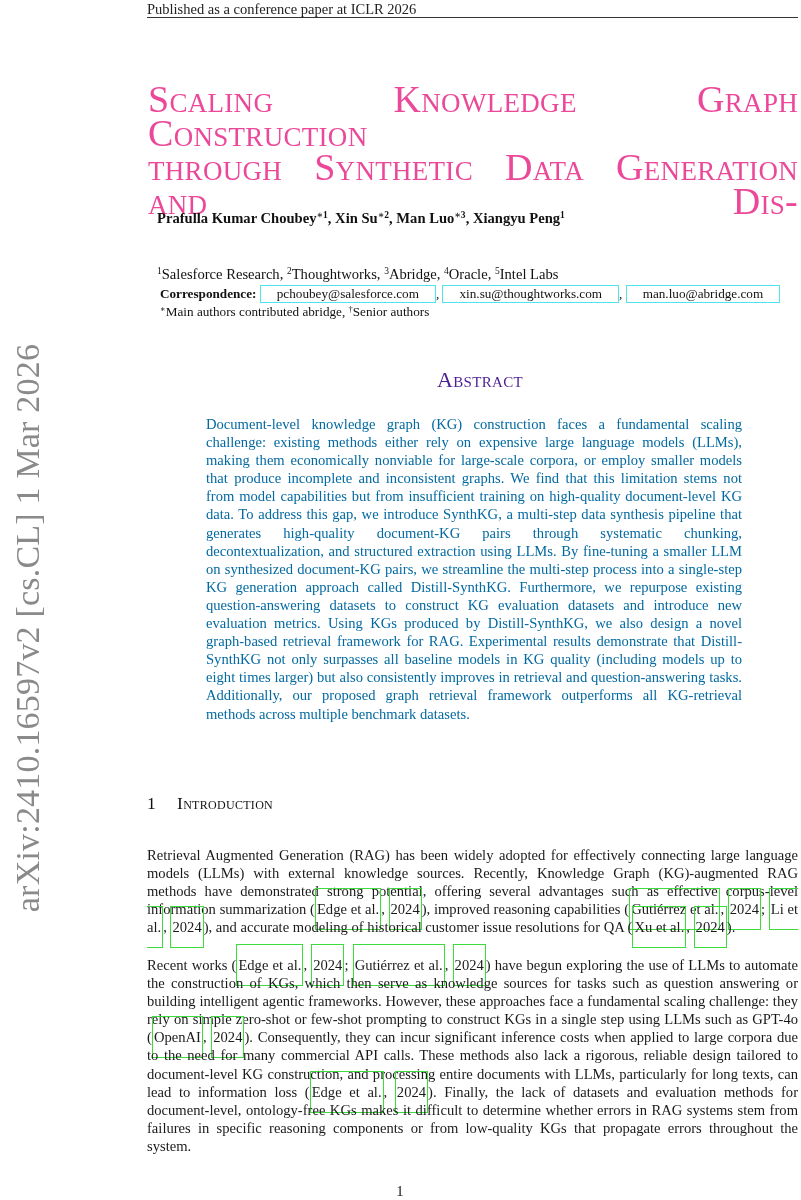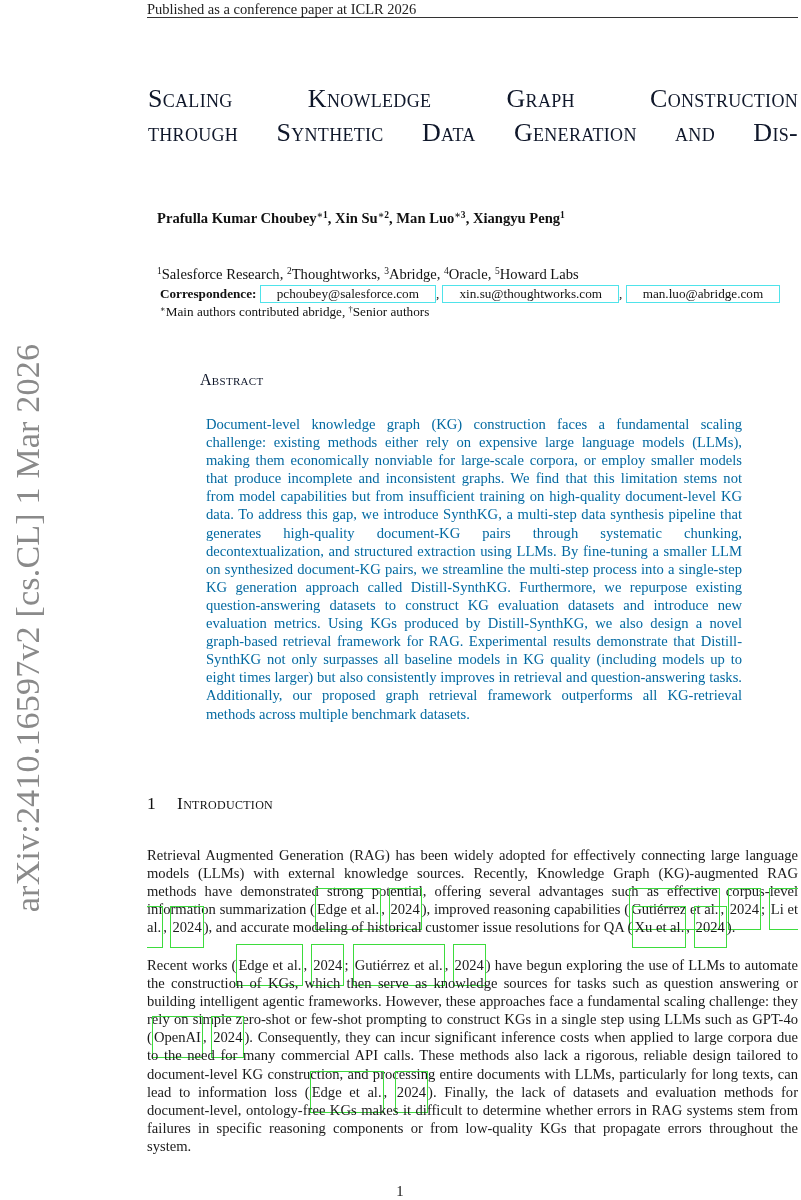--- a/index.html
+++ b/index.html
@@ -15,21 +15,21 @@
     position: absolute; left: 147px; top: 17px; width: 651px; height: 1px; background: #333;
   }
   .arxiv-stamp {
     position: absolute; left: -262px; top: 606px; width: 580px; height: 44px;
     transform: rotate(-90deg); transform-origin: center center;
     font-size: 34px; line-height: 44px; color: #8a8a8a; white-space: nowrap; text-align: center;
     letter-spacing: 0.2px;
   }
   .title {
     position: absolute; left: 148px; top: 82px; width: 650px;
-    font-size: 26px; line-height: 34px; color: #0f172a; font-variant: small-caps;
+    font-size: 38px; line-height: 34px; color: #ec4899; font-variant: small-caps;
     text-align: justify; text-align-last: left; letter-spacing: 0.3px;
   }
   .title .l1 { display: block; text-align-last: justify; }
   .title .l2 { display: block; text-align-last: justify; }
   .title .l3 { display: block; }
   .authors {
     position: absolute; left: 157px; top: 208px; width: 620px;
     font-size: 14.6px; line-height: 20px; font-weight: bold; color: #111;
   }
   .authors sup { font-size: 9.5px; font-weight: bold; vertical-align: 5px; line-height: 0; }
@@ -47,22 +47,22 @@
   .email {
     display: inline-block; border: 1.5px solid #4fe3ea; padding: 0 16px; line-height: 16px;
     color: #111; text-decoration: none;
   }
   .note {
     position: absolute; left: 160px; top: 304px; width: 500px;
     font-size: 13.2px; line-height: 16px; color: #111; white-space: nowrap;
   }
   .note sup { font-size: 8.5px; vertical-align: 4px; line-height: 0; }
   .abstract-heading {
-    position: absolute; left: 200px; top: 369px; width: 560px; 
-    font-size: 16px; line-height: 22px; font-variant: small-caps; color: #0f172a; letter-spacing: 0.3px;
+    position: absolute; left: 200px; top: 369px; width: 560px; text-align: center;
+    font-size: 22px; line-height: 22px; font-variant: small-caps; color: #4c1d95; letter-spacing: 0.3px;
   }
   .abstract {
     position: absolute; left: 206px; top: 415px; width: 536px;
     font-size: 14.6px; line-height: 18.1px; text-align: justify; color: #0369a1;
     hyphens: manual;
   }
   .section-heading {
     position: absolute; left: 147px; top: 792px; width: 400px;
     font-size: 17.5px; line-height: 22px; color: #111; white-space: nowrap;
   }
@@ -93,21 +93,21 @@
 
 <div class="title">
   <span class="l1">Scaling Knowledge Graph Construction</span>
   <span class="l2">through Synthetic Data Generation and Dis-</span>
 </div>
 
 <div class="authors">
   <span class="line"><span>Prafulla Kumar Choubey</span><sup>∗1</sup>, <span>Xin Su</span><sup>∗2</sup>, <span>Man Luo</span><sup>∗3</sup>, <span>Xiangyu Peng</span><sup>1</sup></span>
 </div>
 
-<div class="affil"><sup>1</sup><span>Salesforce Research</span>, <sup>2</sup><span>Thoughtworks</span>, <sup>3</sup><span>Abridge</span>, <sup>4</sup><span>Oracle</span>, <sup>5</sup><span>Howard Labs</span></div>
+<div class="affil"><sup>1</sup><span>Salesforce Research</span>, <sup>2</sup><span>Thoughtworks</span>, <sup>3</sup><span>Abridge</span>, <sup>4</sup><span>Oracle</span>, <sup>5</sup><span>Intel Labs</span></div>
 
 <div class="corr">
   <b>Correspondence:</b>
   <span class="email-list"> <a class="email">pchoubey@salesforce.com</a>, <a class="email">xin.su@thoughtworks.com</a>, <a class="email">man.luo@abridge.com</a></span>
 </div>
 
 <div class="note">
   <sup>∗</sup><span>Main authors contributed abridge, </span><sup>†</sup><span>Senior authors</span>
 </div>
 

